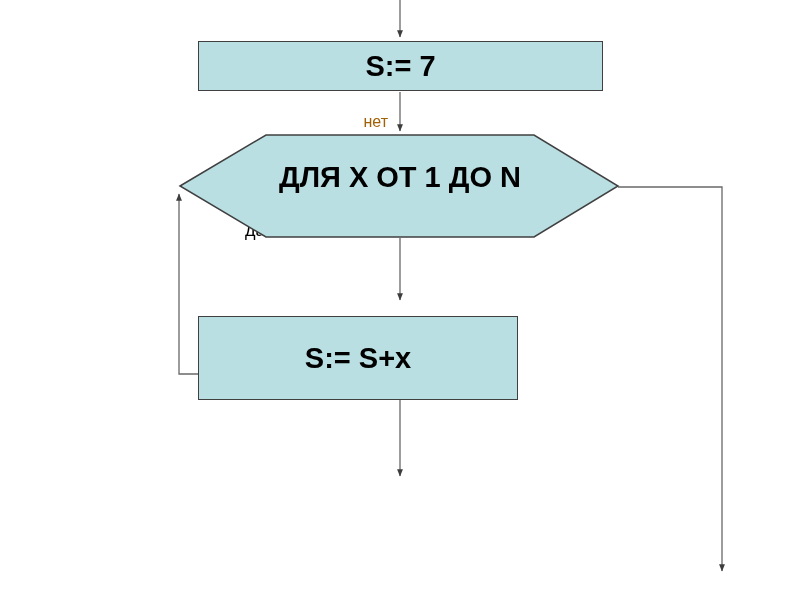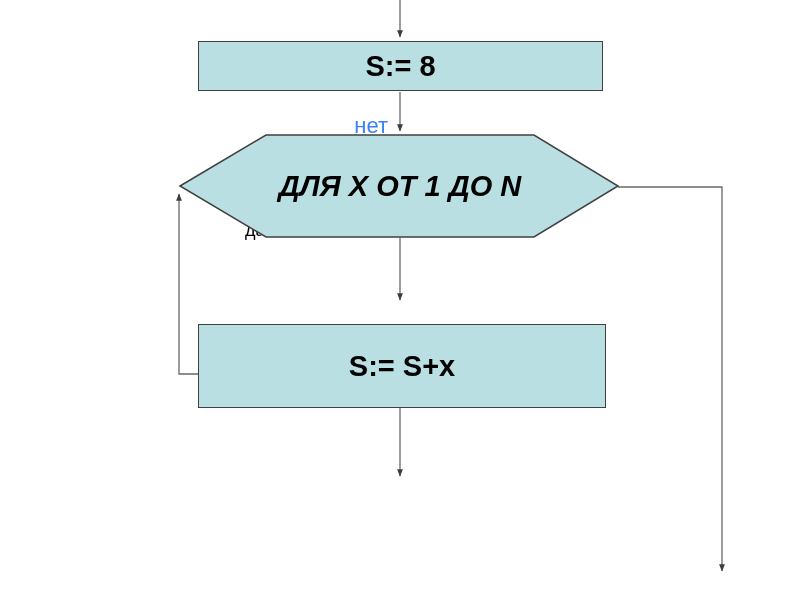--- a/index.html
+++ b/index.html
@@ -43,42 +43,40 @@
     font-weight: bold;
     font-size: 29px;
     color: #000000;
     letter-spacing: 0px;
     white-space: nowrap;
   }
   .hex-text-wrap {
     position: absolute;
     z-index: 2;
     display: flex;
-    align-items: center;
     justify-content: center;
-    font-style: italic;
   }
   .branch-label {
     position: absolute;
     z-index: 2;
-    font-size: 22px;
-    color: #3b82f6;
+    font-size: 16px;
+    color: #a16207;
     white-space: nowrap;
   }
   .note {
     position: absolute;
     z-index: 2;
     left: 47px;
     top: 242px;
     font-size: 19px;
     line-height: 27px;
     color: #000000;
   }
   #start-block  { left: 198px; top: 41px;  width: 405px; height: 50px; }
-  #body-block   { left: 198px; top: 324px; width: 408px; height: 84px; }
+  #body-block   { left: 198px; top: 316px; width: 320px; height: 84px; }
   #hex-text     { left: 200px; top: 161px; width: 400px; height: 50px; }
   #no-label     { left: 330px; top: 113px; width: 58px; text-align: right; }
   #yes-label    { left: 245px; top: 220px; }
 </style>
 </head>
 <body>
 
 <div id="canvas">
 
   <div id="yes-label" class="label-behind">да</div>
@@ -94,21 +92,21 @@
     <line x1="400" y1="92" x2="400" y2="131" stroke="#686868" stroke-width="1.3" marker-end="url(#arrow)"></line>
     <line x1="400" y1="238" x2="400" y2="300" stroke="#686868" stroke-width="1.3" marker-end="url(#arrow)"></line>
     <line x1="400" y1="389" x2="400" y2="476" stroke="#686868" stroke-width="1.3" marker-end="url(#arrow)"></line>
     <polyline points="618,187 722,187 722,571" fill="none" stroke="#686868" stroke-width="1.3" marker-end="url(#arrow)"></polyline>
     <polyline points="198,374 179,374 179,194" fill="none" stroke="#686868" stroke-width="1.3" marker-end="url(#arrow)"></polyline>
 
     <polygon points="180,186 266,135 534,135 618,186 534,237 266,237" fill="#b9dfe3" stroke="#404040" stroke-width="1.5"></polygon>
   </svg>
 
   <div id="start-block" class="block">
-    <span class="block-text">S:= 8</span>
+    <span class="block-text">S:= 7</span>
   </div>
 
   <div id="hex-text" class="hex-text-wrap">
     <span class="block-text">ДЛЯ X ОТ 1 ДО N</span>
   </div>
 
   <div id="body-block" class="block">
     <span class="block-text">S:= S+x</span>
   </div>
 

